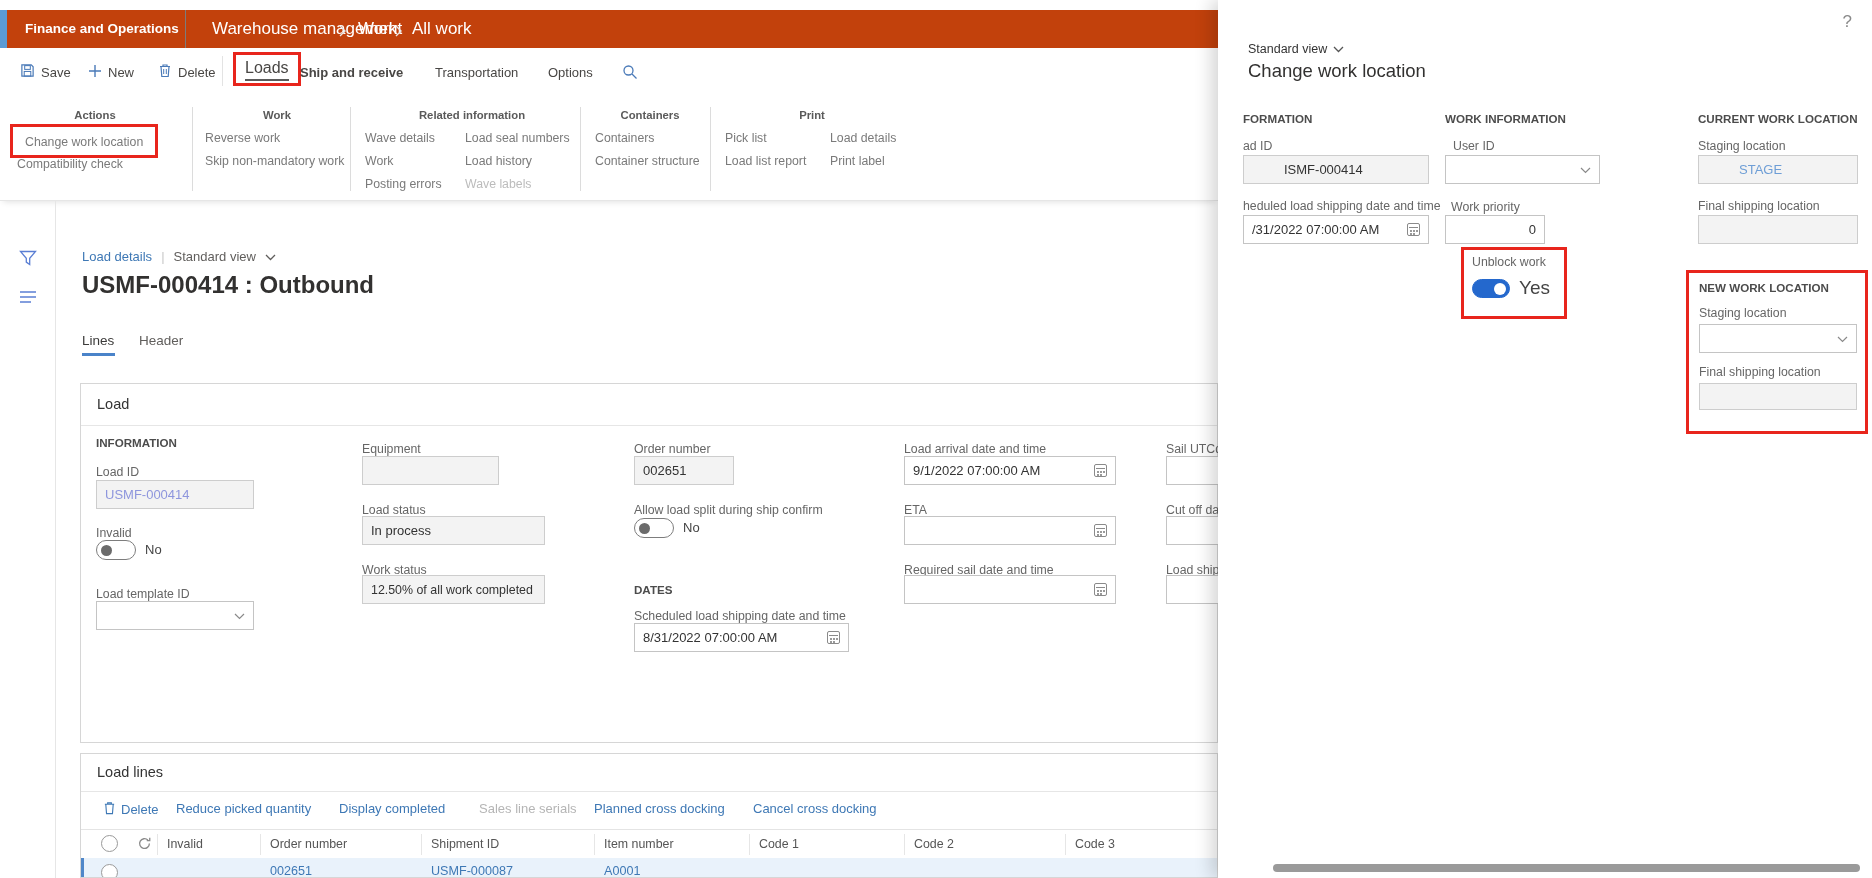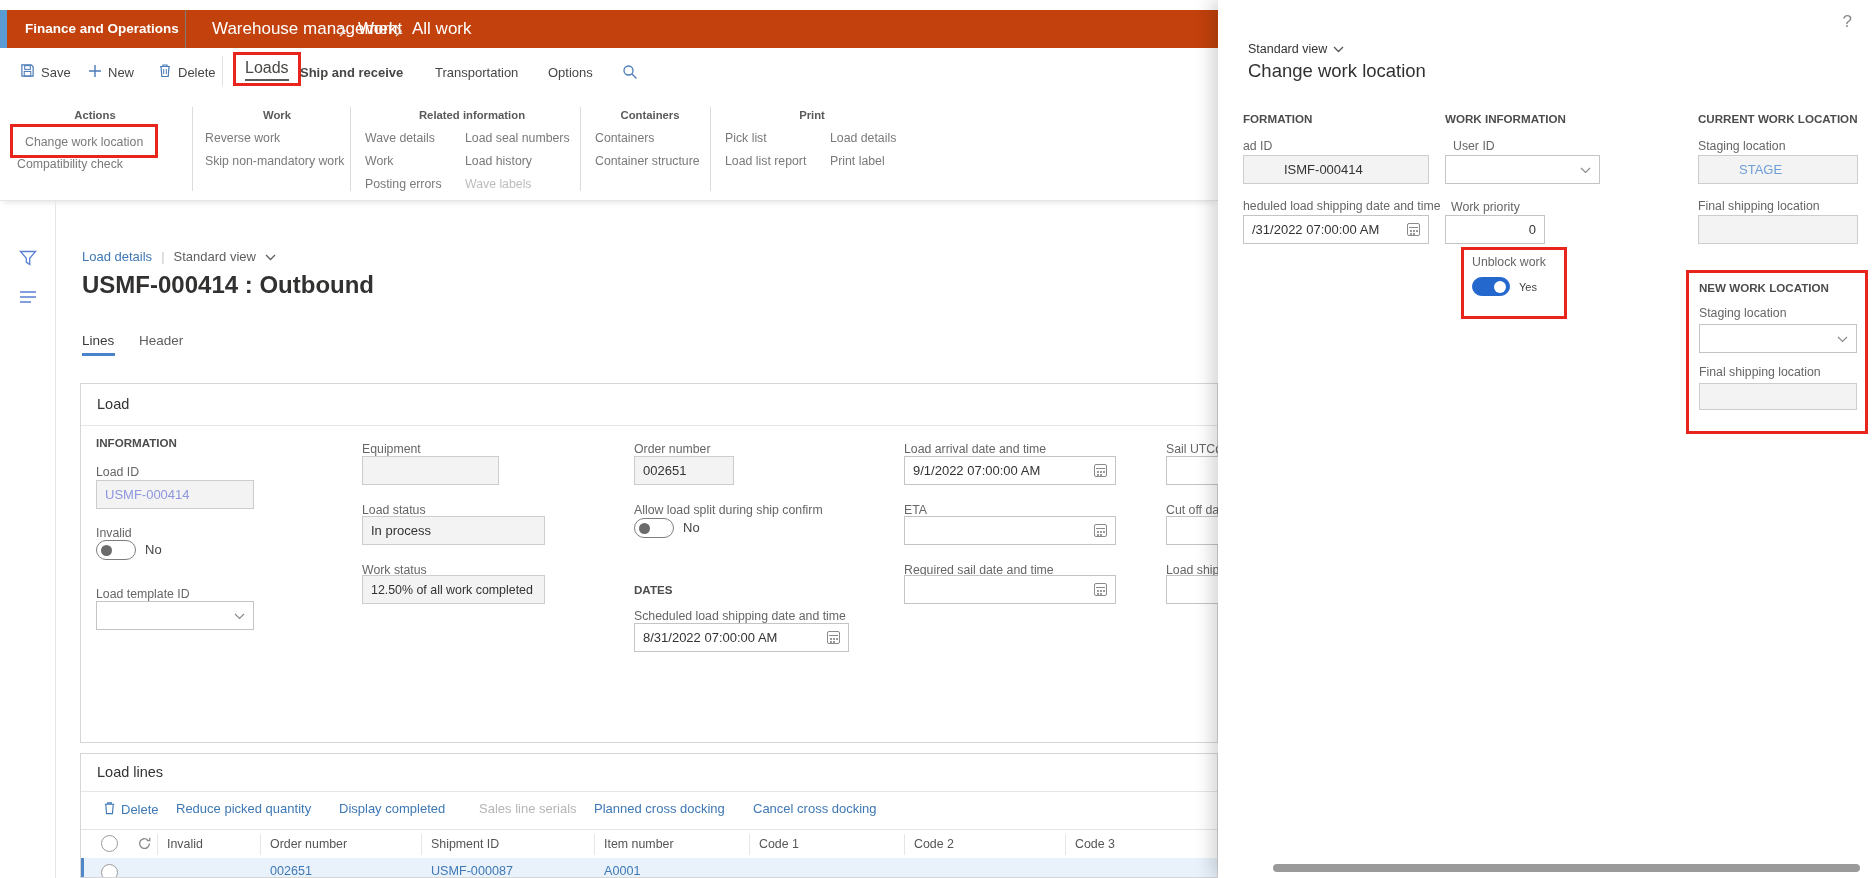--- a/index.html
+++ b/index.html
@@ -360,21 +360,21 @@
       </div>
       <div class="relbl abs" style="left:203px;top:200px;margin-left:6px;">Work priority</div>
       <div class="refld abs" style="left:203px;top:215px;width:100px;justify-content:flex-end;">0</div>
 
       <div class="ubbox hl">
         <div class="relbl" style="color:#666;">Unblock work</div>
         <div style="position:relative;margin-top:8px;display:flex;align-items:center;gap:9px;">
           <div class="tgl on" style="position:relative;width:38px;height:19px;">
               <div class="knob"></div>
             </div>
-          <span style="font-size:11px;color:#444;">Yes</span>
+          <span style="font-size:19px;color:#444;">Yes</span>
         </div>
       </div>
 
       <div class="grp" style="left:456px;top:112px;">CURRENT WORK LOCATION</div>
       <div class="relbl abs" style="left:456px;top:139px;">Staging location</div>
       <div class="refld dis abs" style="left:456px;top:155px;width:160px;color:#6e9ed6;">STAGE</div>
       <div class="relbl abs" style="left:456px;top:199px;">Final shipping location</div>
       <div class="refld dis abs" style="left:456px;top:215px;width:160px;"></div>
 
       <div class="newbox hl">

